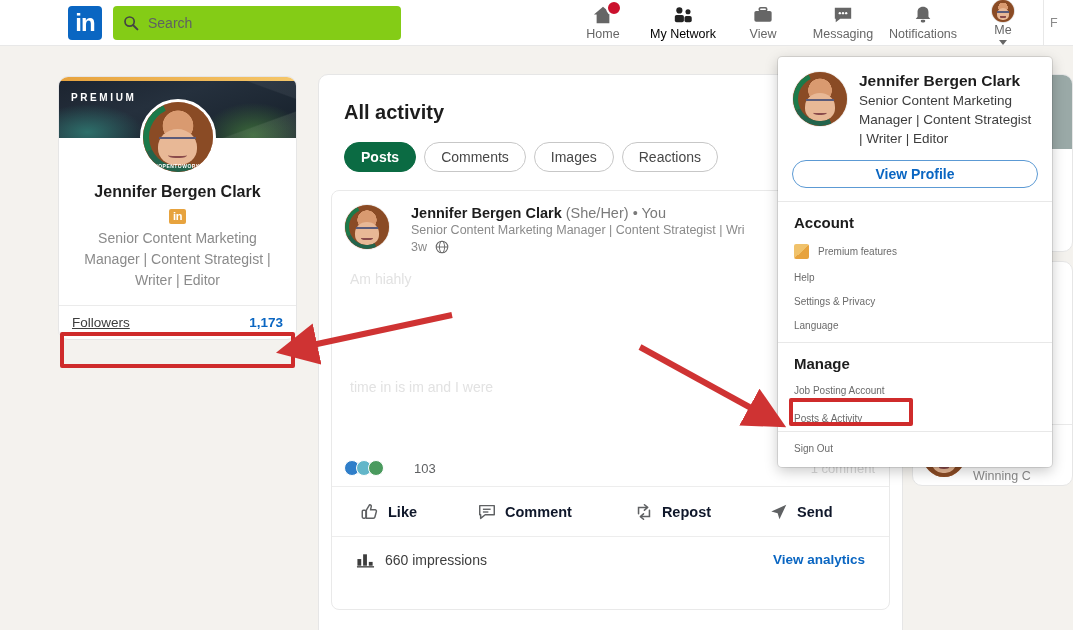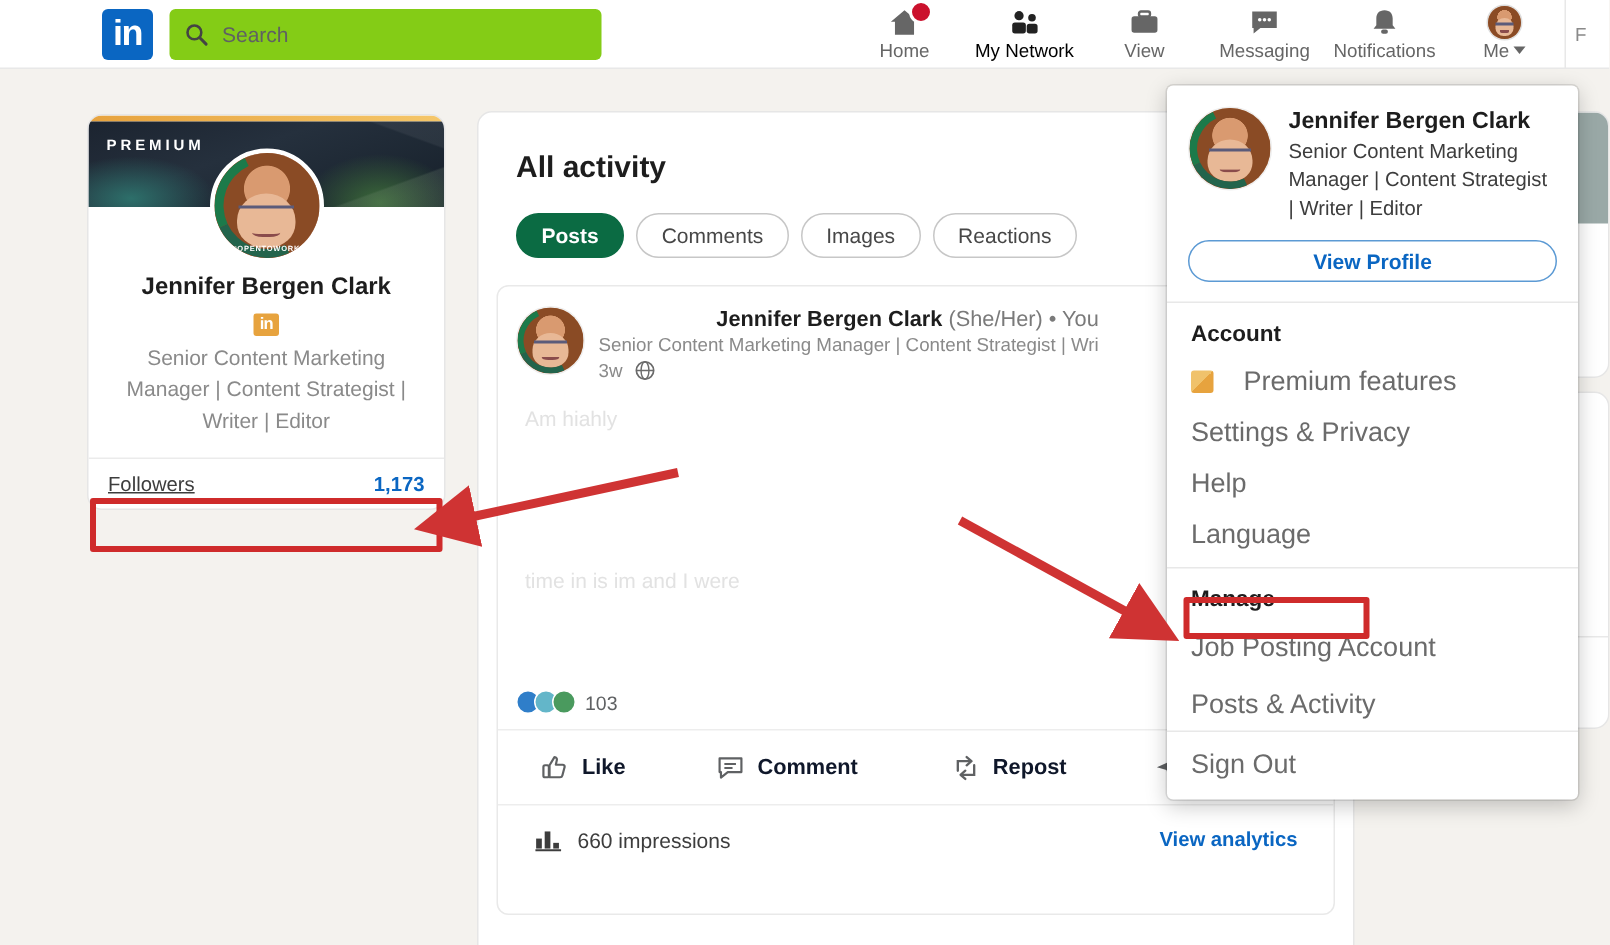--- a/index.html
+++ b/index.html
@@ -37,21 +37,21 @@
     align-items: center; justify-content: center; position: relative;
   }
   .nav-item .glyph { height: 22px; display: flex; align-items: center; justify-content: center; position: relative; }
   .nav-item .nlabel { font-size: 12.5px; color: #666666; margin-top: 1px; line-height: 14px; }
   .nav-item.active .nlabel { color: #000; }
   .badge-dot {
     position: absolute; top: -4px; right: -8px; min-width: 16px; height: 16px;
     background: #cb112d; border: 2px solid #fff; border-radius: 8px;
   }
   .nav-avatar { width: 24px; height: 24px; border-radius: 50%; overflow: hidden; border: 1px solid #ddd; }
-  .me-row { display: flex; align-items: center; gap: 3px; }
+  .me-row { display: flex; align-items: center; gap: 3px; flex-direction: column; }
   .caret { width: 0; height: 0; border-left: 4px solid transparent; border-right: 4px solid transparent; border-top: 5px solid #666; }
   .nav-edge { width: 24px; height: 46px; border-left: 1px solid #e8e8e8; display:flex; align-items:center; justify-content:flex-start; }
   .nav-edge span { font-size: 12.5px; color: #8a8a8a; margin-left: 6px; }
 
   
   .profile-card {
     position: absolute; left: 58px; top: 76px; width: 239px;
     background: #fff; border: 1px solid #e6e6e6; border-radius: 10px;
     overflow: hidden; z-index: 5;
   }
@@ -123,36 +123,36 @@
     display: flex; align-items: center; background: #fff;
   }
   .pill.sel { background: #0b6b43; border-color: #0b6b43; color: #fff; font-weight: bold; }
 
   .post {
     margin: 18px 12px 0; border: 1px solid #e9e9e9; border-radius: 8px;
     min-height: 420px; position: relative;
   }
   .post-head { display: flex; padding: 13px 0 0 12px; }
   .avatar-sm { width: 46px; height: 46px; border-radius: 50%; overflow: hidden; border: 1px solid #eee; flex: 0 0 auto; position: relative; }
-  .ph-txt { margin-left: 9px; padding-top: 1px; min-width: 0; text-align: right; }
+  .ph-txt { margin-left: 21px; padding-top: 1px; min-width: 0; }
   .ph-line1 { font-size: 14.5px; color: #1d1d1d; white-space: nowrap; }
   .ph-line1 b { font-weight: bold; }
   .ph-line1 .muted { color: #7a7a7a; font-weight: normal; }
   .ph-line2 { font-size: 12.5px; color: #8a8a8a; margin-top: 2px; white-space: nowrap; }
   .ph-line3 { font-size: 12.5px; color: #8a8a8a; margin-top: 3px; display: flex; align-items: center; gap: 8px; }
 
   .post-body { position: relative; height: 200px; padding: 14px 18px 0; overflow: hidden; }
   .ghost { color: #e2e2e2; font-size: 14px; line-height: 22px; user-select: none; }
   .ghost.faint { color: #efefef; }
 
   .reaction-row { display: flex; align-items: center; gap: 6px; padding: 6px 0 10px 12px; }
   .rstack { display: flex; }
   .rbub { width: 16px; height: 16px; border-radius: 50%; border: 1px solid #fff; margin-left: -4px; }
   .rbub:first-child { margin-left: 0; }
-  .rcount { font-size: 13px; color: #5f6163; }
+  .rcount { font-size: 13px; color: #5f6163; margin-left: 24px; }
   .rcomment { margin-left: auto; margin-right: 14px; font-size: 13px; color: #d8d8d8; }
 
   .act-bar { border-top: 1px solid #ededed; display: flex; align-items: center; height: 50px; padding: 0 14px; }
   .act { display: flex; align-items: center; gap: 8px; font-size: 14.5px; color: #0f172a; font-weight: bold; }
   .act:nth-child(1){ margin-left: 14px; } .act:nth-child(2){ margin-left: 60px; }
   .act:nth-child(3){ margin-left: 62px; } .act:nth-child(4){ margin-left: 58px; }
 
   .stats-bar { border-top: 1px solid #ededed; display: flex; align-items: center; height: 46px; padding: 0 14px; }
   .impr { display: flex; align-items: center; gap: 10px; font-size: 14px; color: #3d3d3d; margin-left: 10px; }
   .view-an { margin-left: auto; font-size: 13.5px; color: #0a66c2; font-weight: bold; margin-right: 10px; }
@@ -194,21 +194,21 @@
   .dd-av { width: 56px; height: 56px; border-radius: 50%; overflow: hidden; flex: 0 0 auto; position: relative; border:1px solid #eee;}
   .dd-name { font-size: 15.5px; font-weight: bold; color: #1d1d1d; line-height: 19px; }
   .dd-head { font-size: 13.5px; color: #3d3d3d; line-height: 19px; margin-top: 1px; }
   .dd-view {
     margin: 12px 14px 13px; height: 28px; border: 1px solid #5c9ad4; border-radius: 15px;
     display: flex; align-items: center; justify-content: center;
     font-size: 14px; font-weight: bold; color: #0a66c2;
   }
   .dd-sep { border-top: 1px solid #e8e8e8; }
   .dd-sec { font-size: 15px; font-weight: bold; color: #1d1d1d; padding: 12px 0 7px 16px; }
-  .dd-item { font-size: 18px; color: #6b6b6b; padding: 6px 0 7px 16px; display: flex; align-items: center; gap: 20px; }
+  .dd-item { font-size: 10px; color: #6b6b6b; padding: 6px 0 7px 16px; display: flex; align-items: center; gap: 9px; }
   .prem-sq { width: 15px; height: 15px; border-radius: 2px; background: linear-gradient(135deg,#f0c26b 50%,#e7a33e 50%); flex:0 0 auto;}
   .hl-posts {
     position: absolute; left: 789px; top: 398px; width: 124px; height: 28px;
     border: 4px solid #cf2b2b; border-radius: 2px; z-index: 70; pointer-events: none;
   }
 
   
   .arrows { position: absolute; inset: 0; z-index: 80; pointer-events: none; }
 
   
@@ -509,24 +509,24 @@
     </div>
     <div class="dd-view">View Profile</div>
     <div class="dd-sep"></div>
 
     <div class="dd-sec">Account</div>
     <div class="dd-item">
       <span class="prem-sq"></span>
       <span>Premium features</span>
     </div>
     <div class="dd-item">
+      <span>Help</span>
+    </div>
+    <div class="dd-item">
       <span>Settings &amp; Privacy</span>
-    </div>
-    <div class="dd-item">
-      <span>Help</span>
     </div>
     <div class="dd-item" style="padding-bottom:11px">
       <span>Language</span>
     </div>
     <div class="dd-sep"></div>
 
     <div class="dd-sec">Manage</div>
     <div class="dd-item" style="padding-bottom:11px">
       <span>Job Posting Account</span>
     </div>

